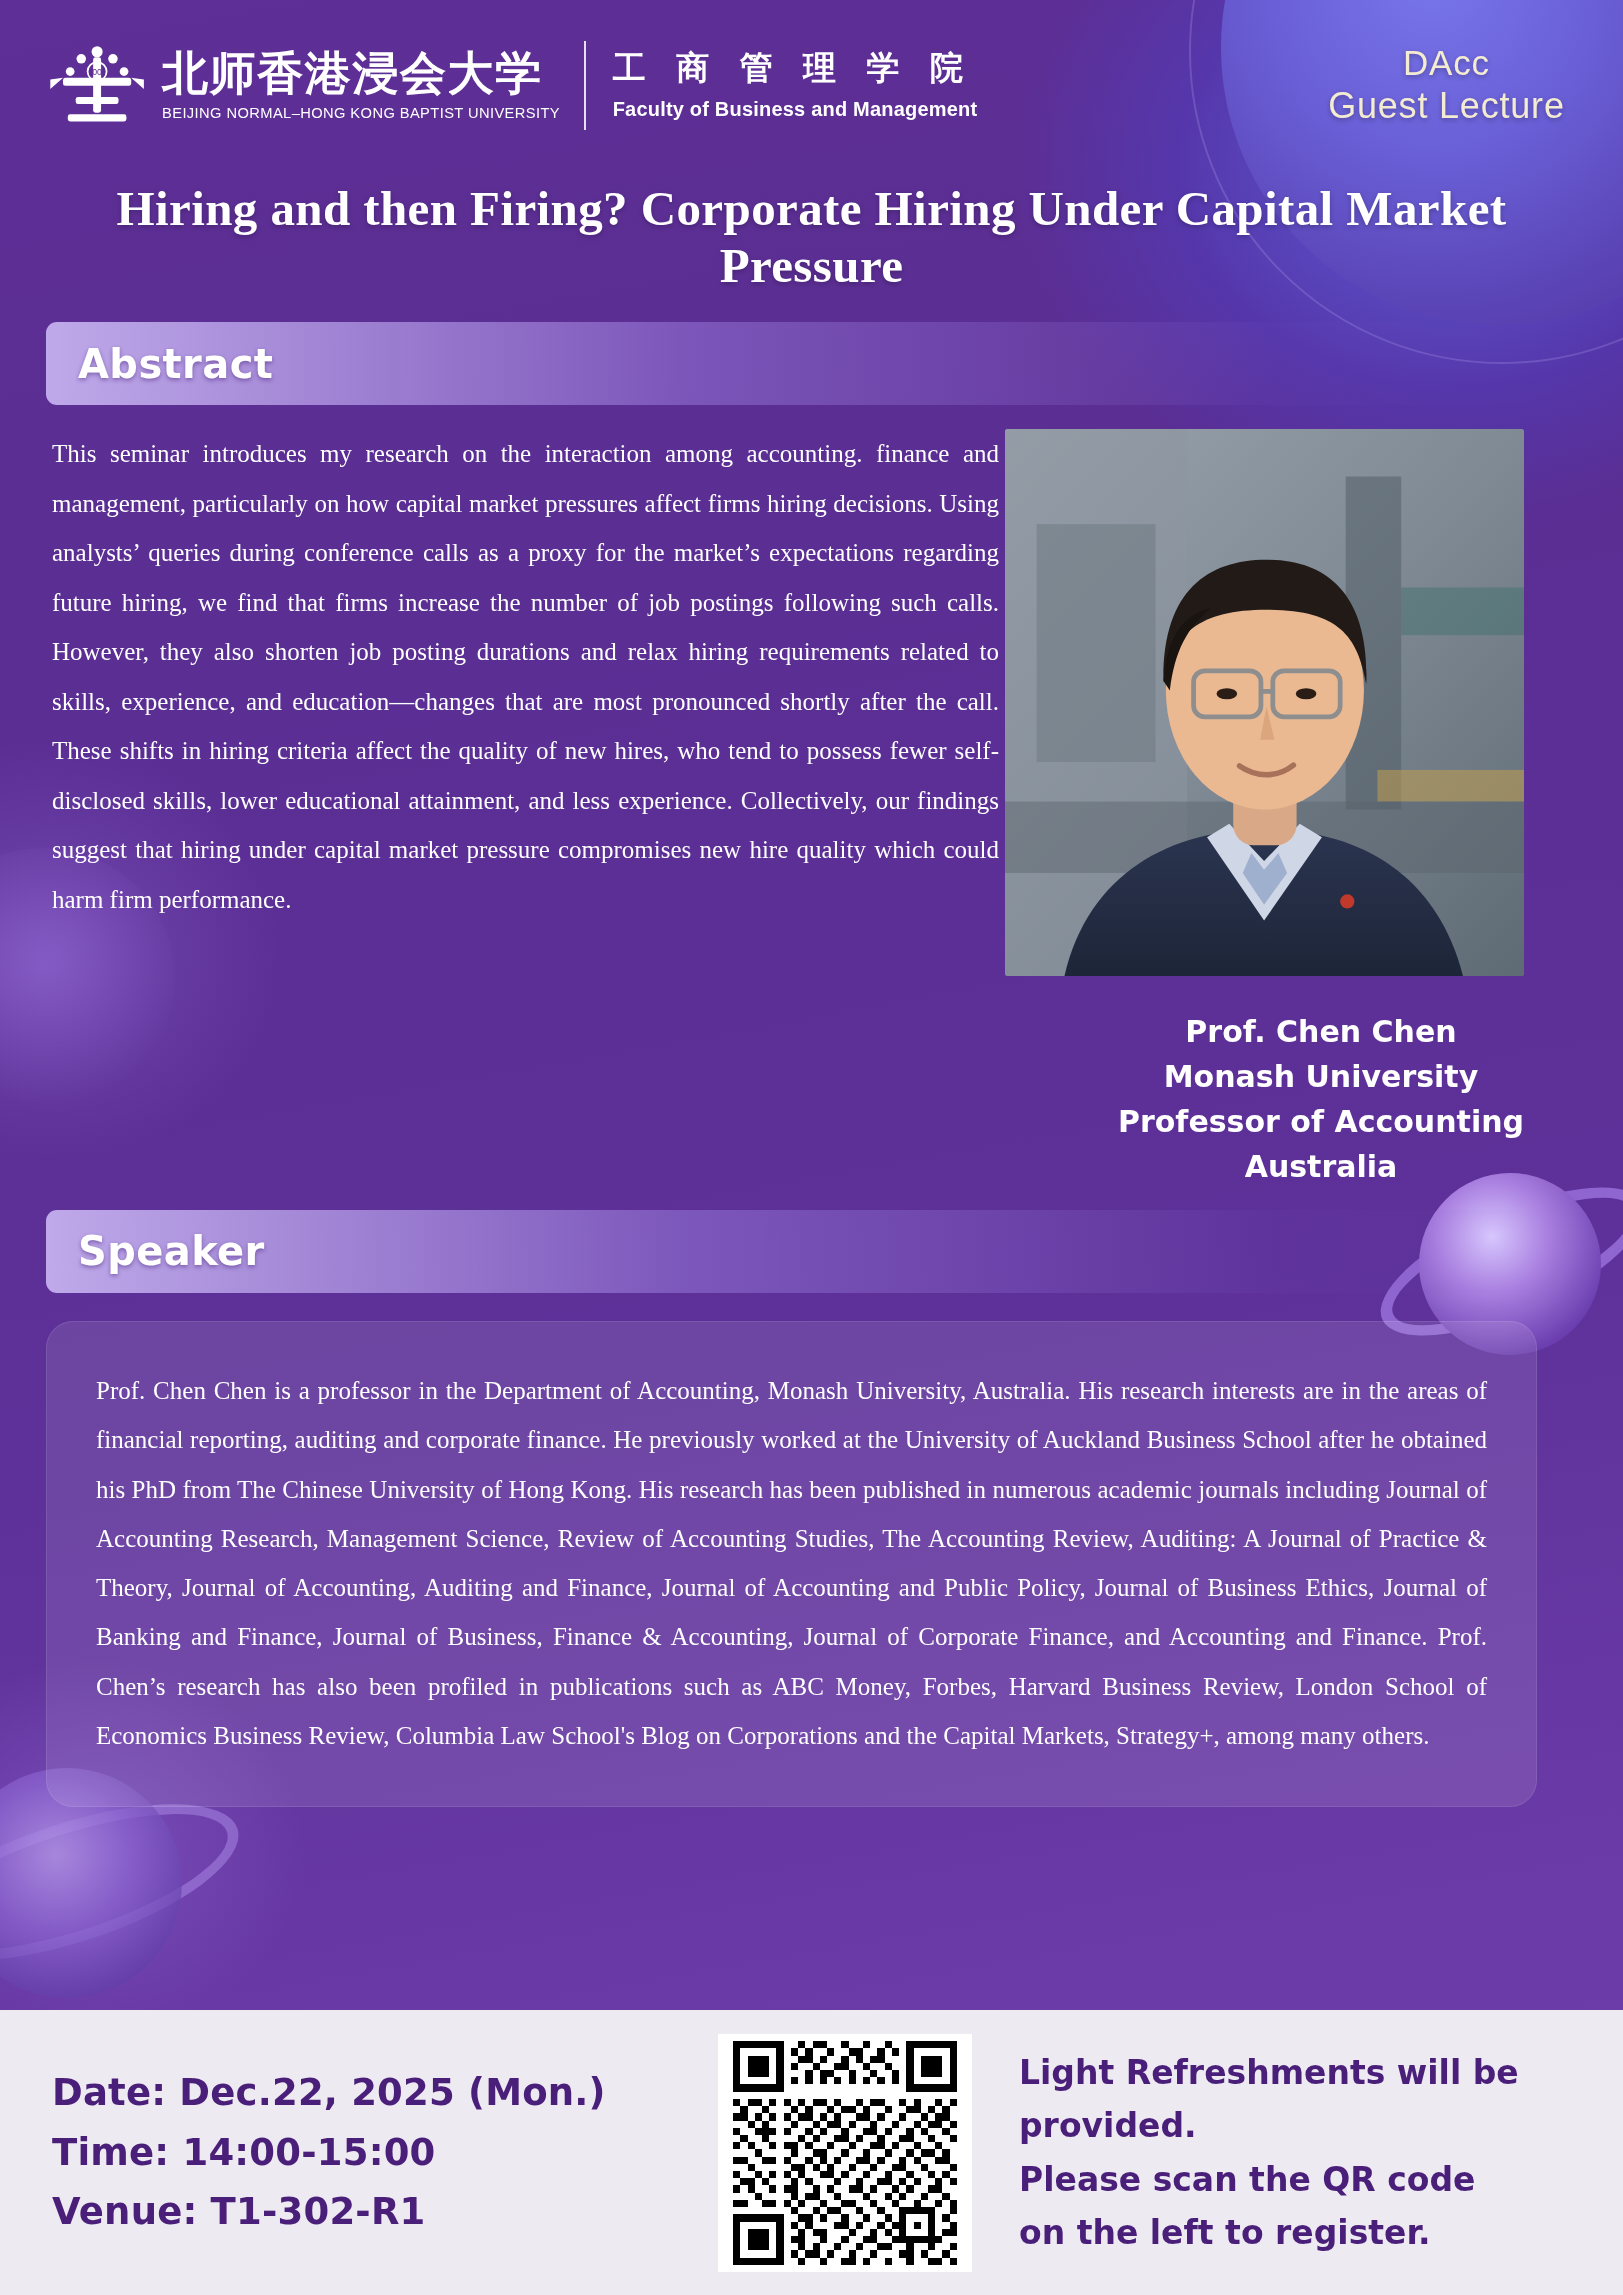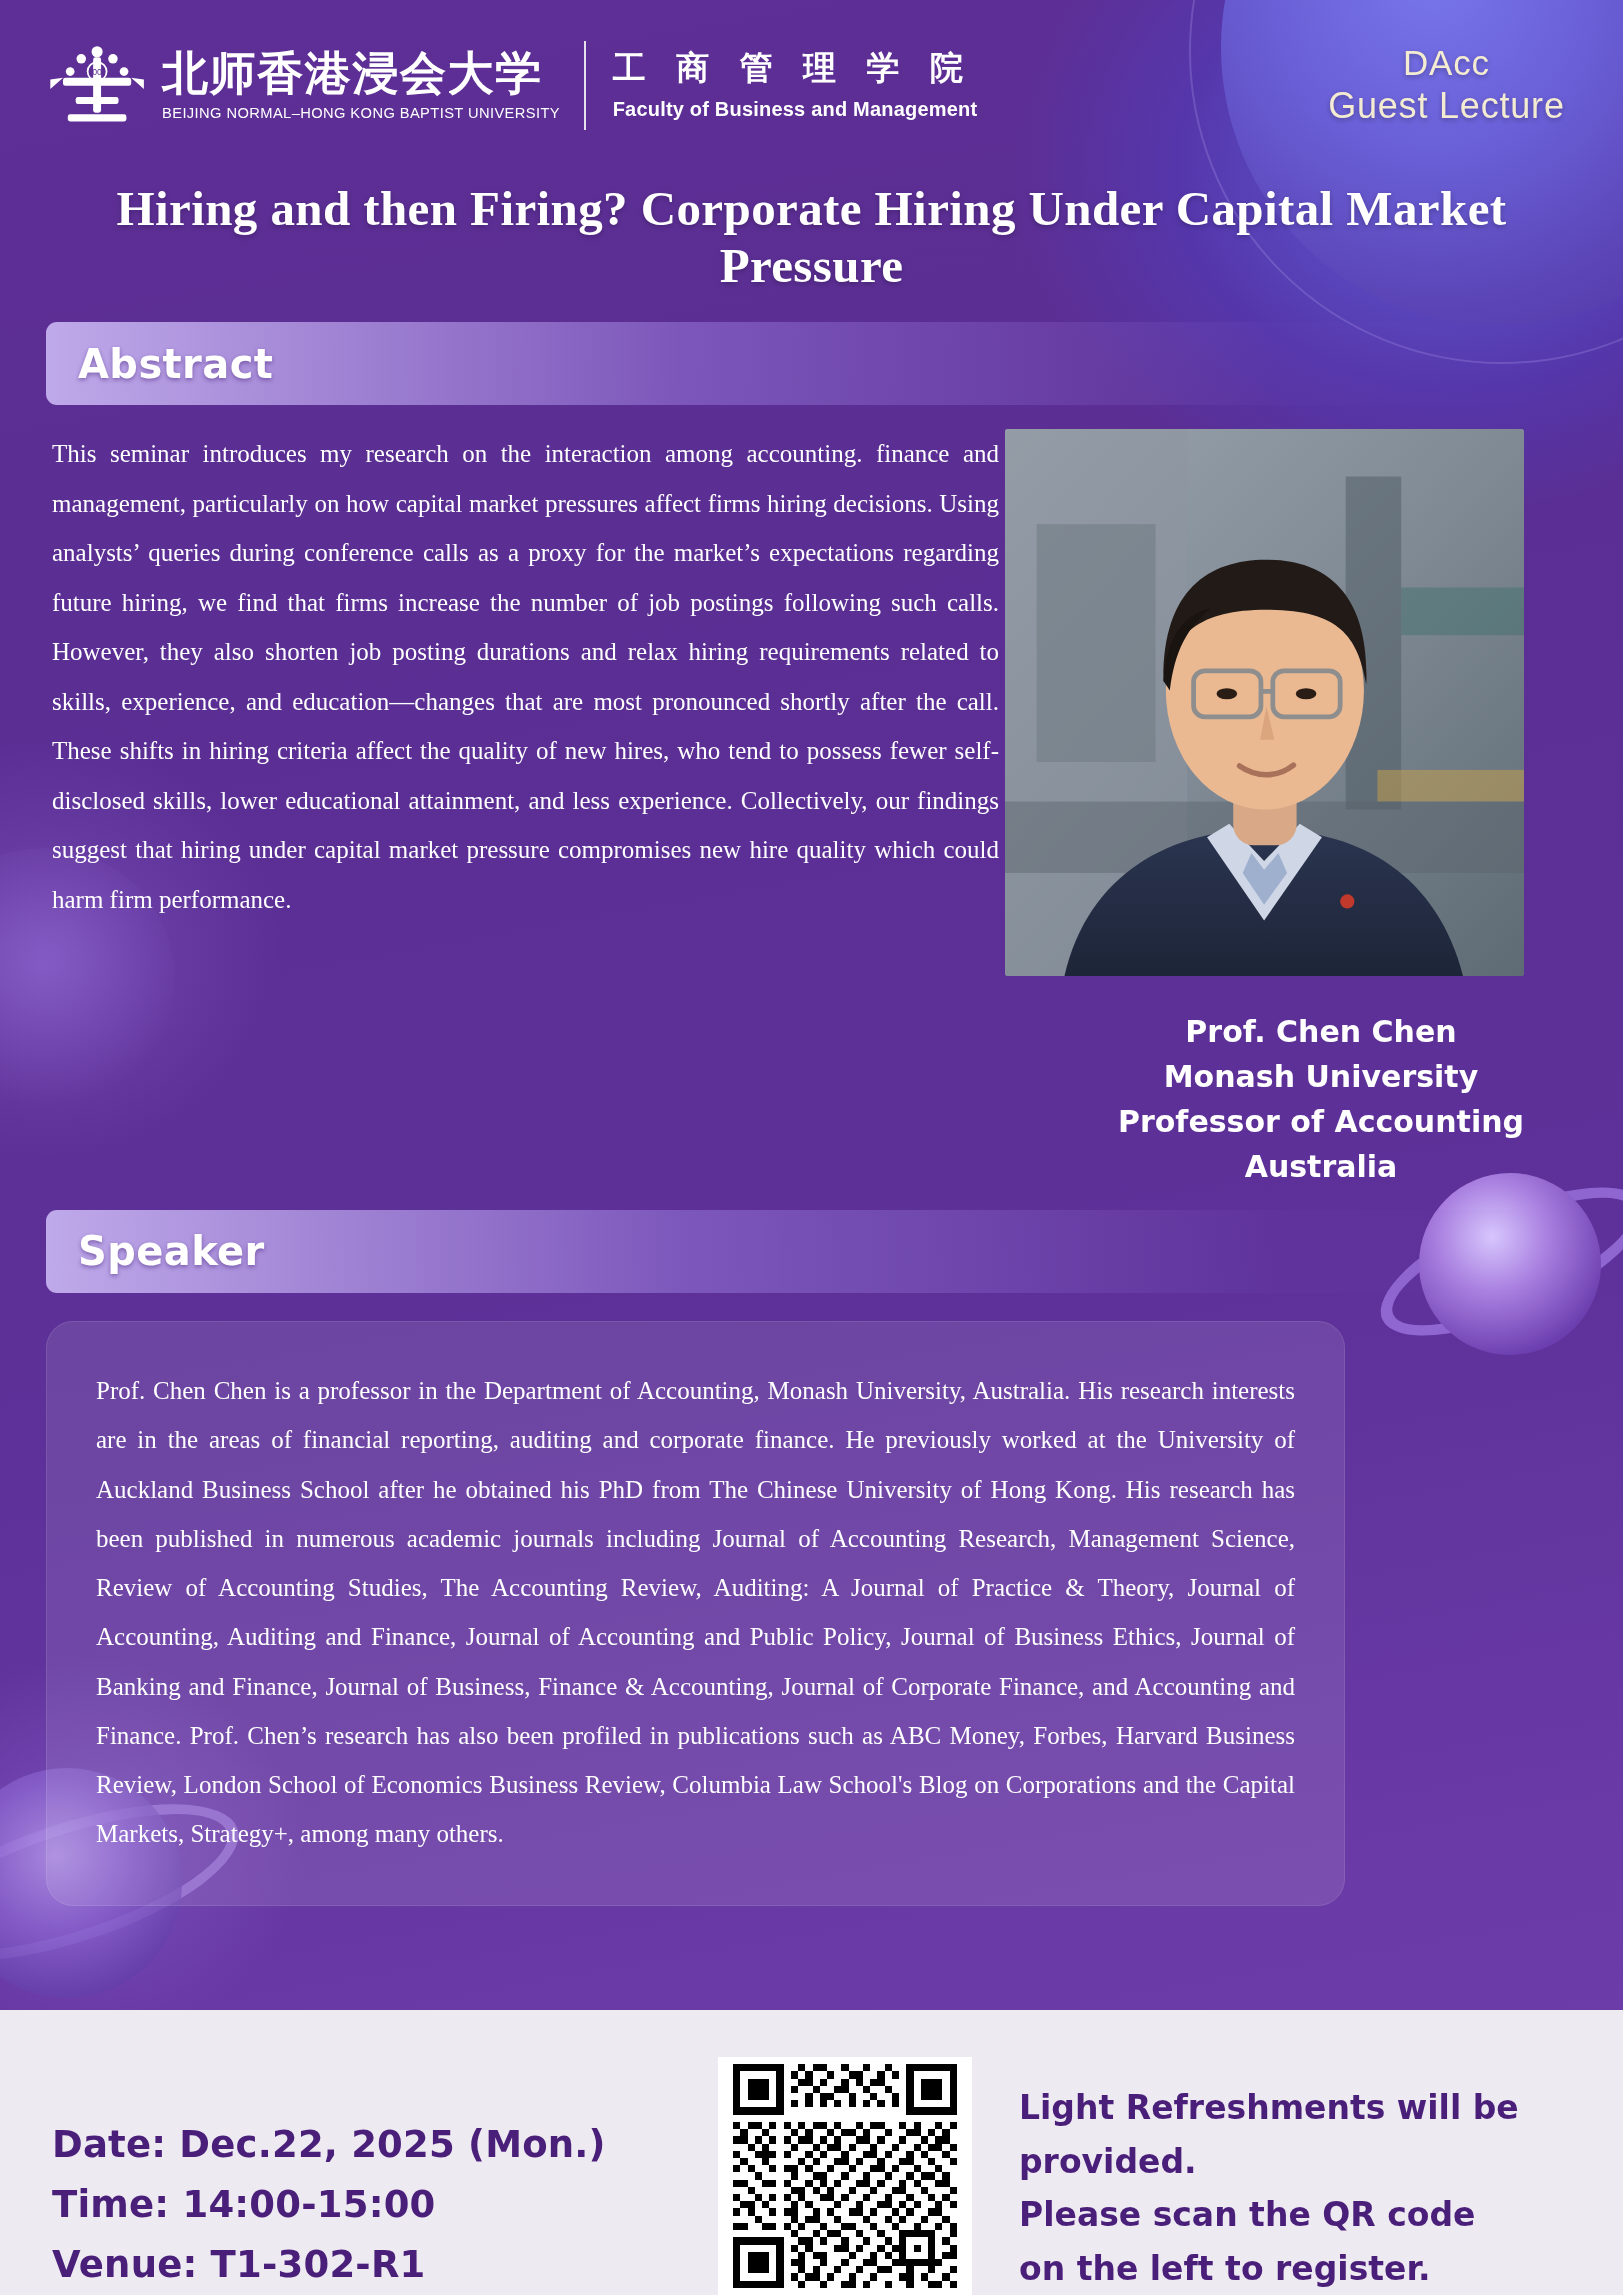--- a/index.html
+++ b/index.html
@@ -224,21 +224,21 @@
     font-weight: 700;
     font-size: 30px;
     line-height: 1.5;
   }
 
   
   .bio-panel {
     position: relative;
     z-index: 5;
     margin: 28.5px 46px 0 46px;
-    width: 1299px;
+    width: 1491px;
     border-radius: 27px;
     background: rgba(255,255,255,0.10);
     border: 0.8px solid rgba(255,255,255,0.10);
     padding: 44px 49px 46px 49px;
   }
   .bio-text {
     color: #ffffff;
     font-family: "Liberation Serif", serif;
     font-size: 25px;
     line-height: 1.97;
@@ -247,21 +247,21 @@
   }
 
   
   .footer {
     position: absolute;
     left: 0; bottom: 0;
     width: 1623px;
     height: 285px;
     background: #eeeaf2;
     display: flex;
-    align-items: flex-end;
+    align-items: center;
     z-index: 6;
     gap: 12px;
   }
   .footer-left {
     padding-left: 52px;
     width: 690px;
   }
   .footer-left div {
     font-family: "DejaVu Sans", sans-serif;
     font-weight: 700;

